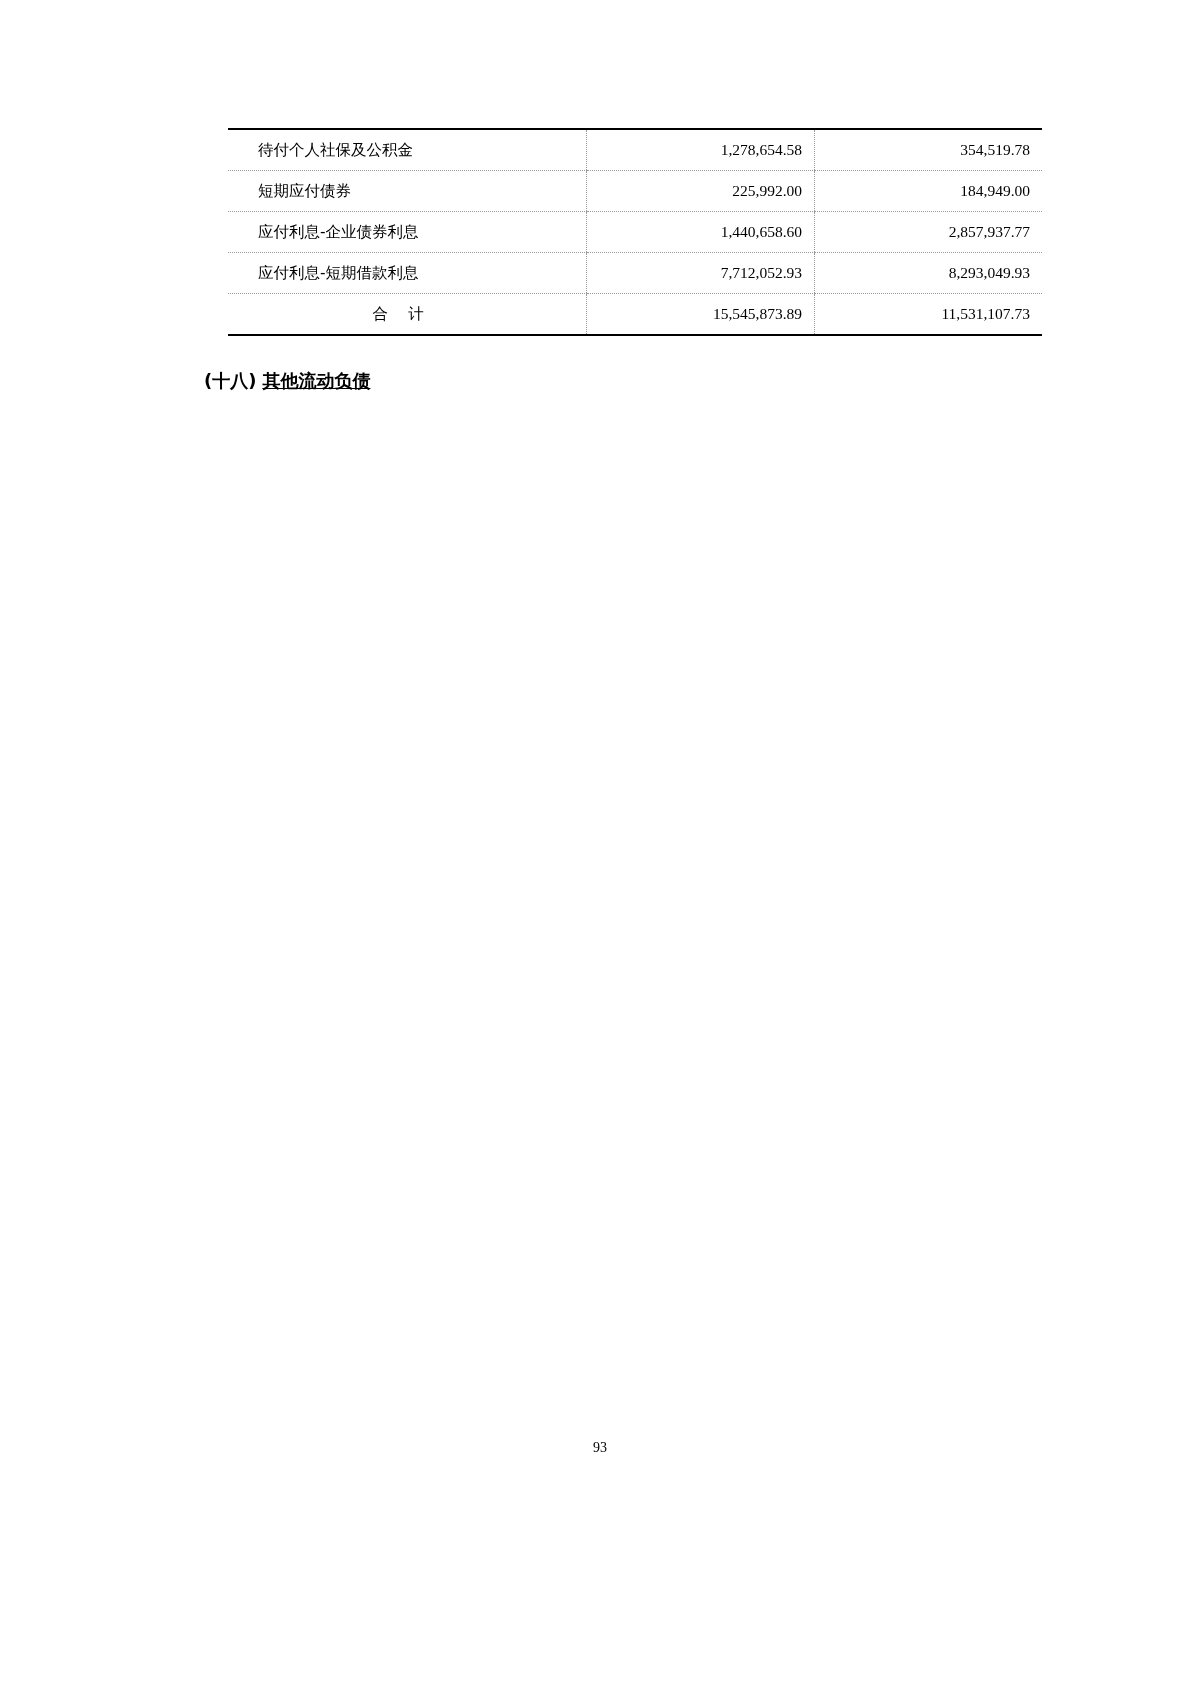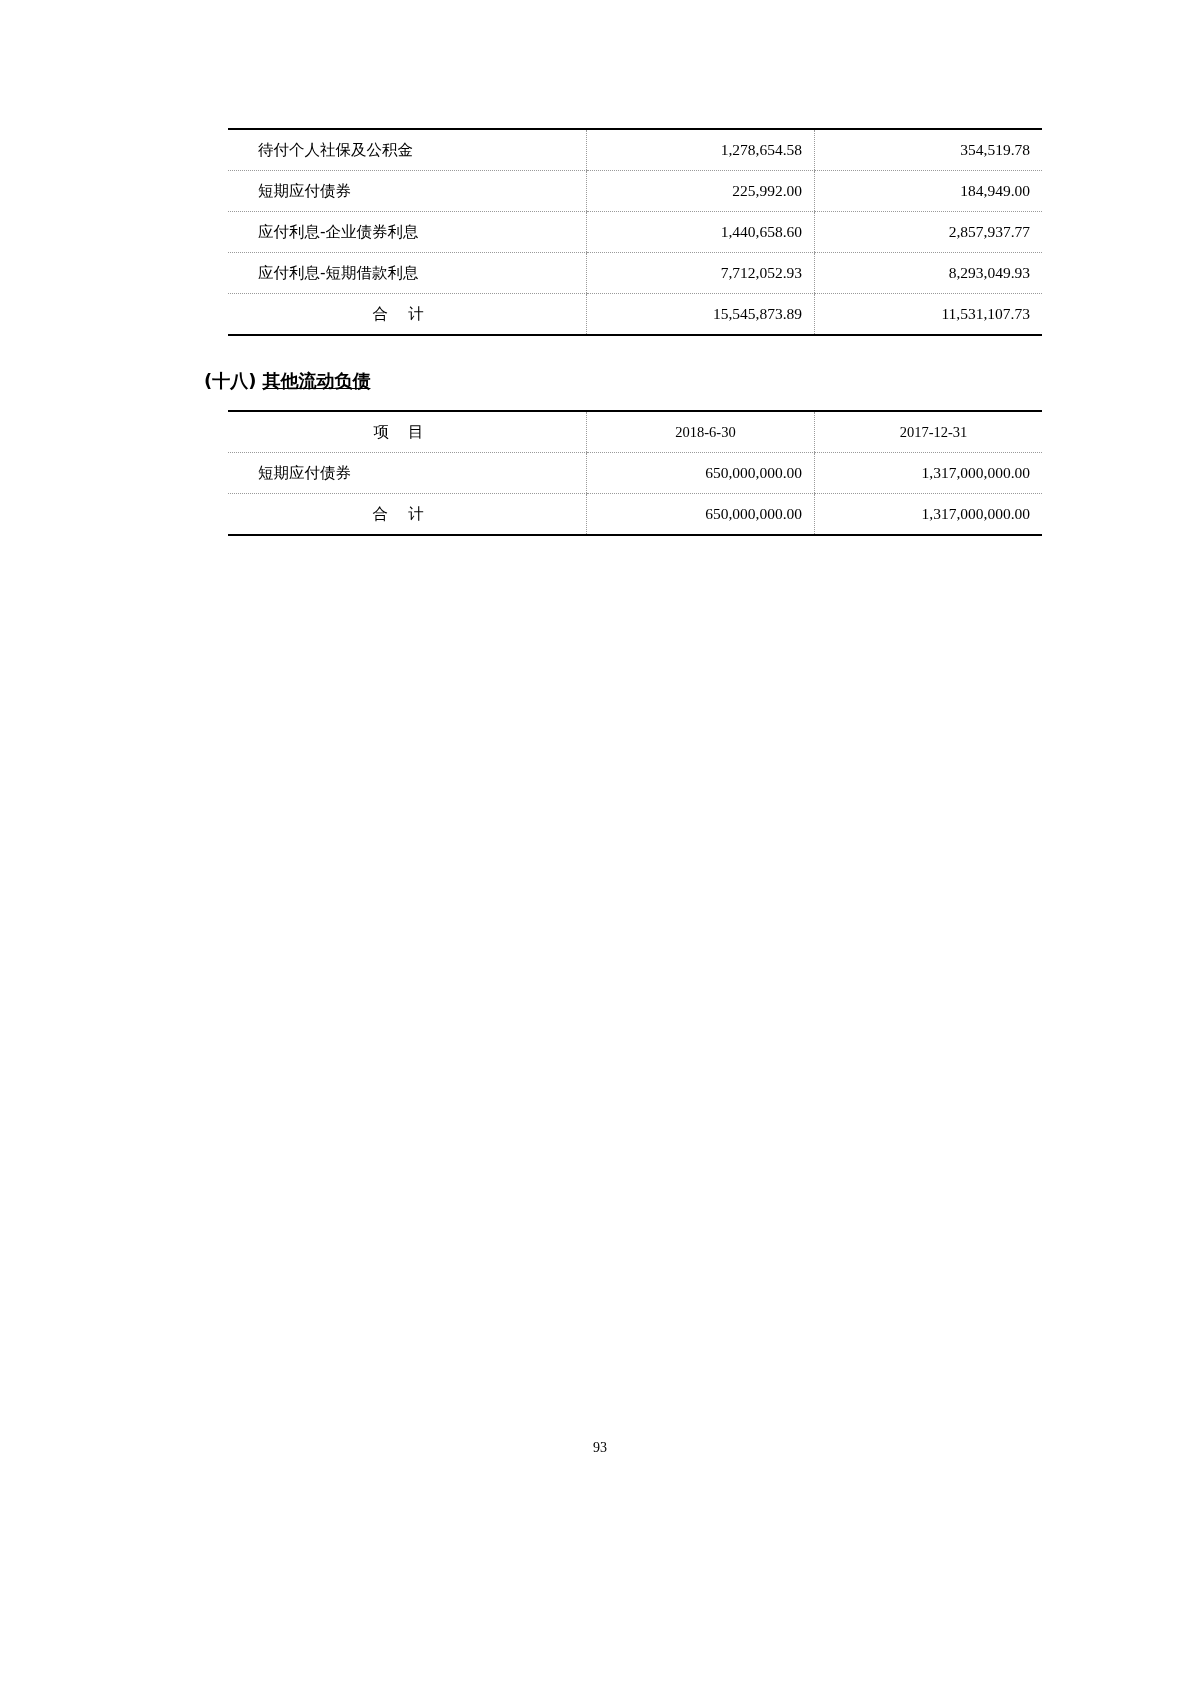--- a/index.html
+++ b/index.html
@@ -140,37 +140,16 @@
           <td class="c-num">11,531,107.73</td>
         </tr>
       </tbody>
     </table>
   </div>
 
   <div class="section-heading" style="left: 172px; top: 369px; margin-left: 32px;">
     <span class="num cjk">(十八)</span><span class="title cjk">其他流动负债</span>
   </div>
 
-  <div class="table-block" style="left: 228px; top: 410px;">
-    <table class="fin">
-      <tbody>
-        <tr class="header top-rule">
-          <td class="c-item cjk">项 目</td>
-          <td class="c-num">2018-6-30</td>
-          <td class="c-num">2017-12-31</td>
-        </tr>
-        <tr>
-          <td class="c-item cjk">短期应付债券</td>
-          <td class="c-num">650,000,000.00</td>
-          <td class="c-num">1,317,000,000.00</td>
-        </tr>
-        <tr class="total">
-          <td class="c-item cjk">合 计</td>
-          <td class="c-num">650,000,000.00</td>
-          <td class="c-num">1,317,000,000.00</td>
-        </tr>
-      </tbody>
-    </table>
-  </div>
 
   <div class="page-number" style="top: 1440px;">93</div>
 
 </div>
 
 </body></html>

